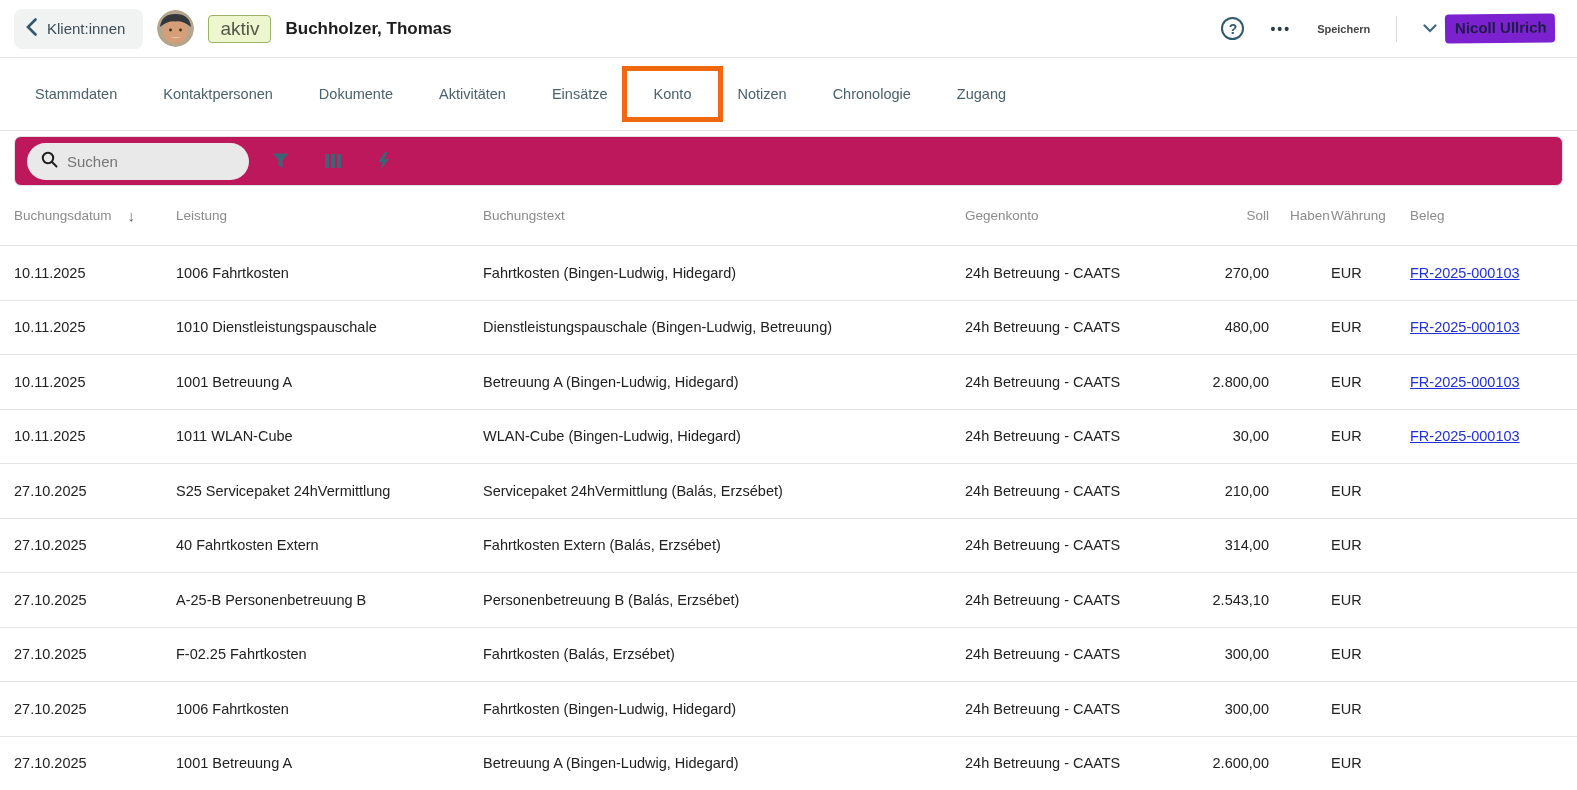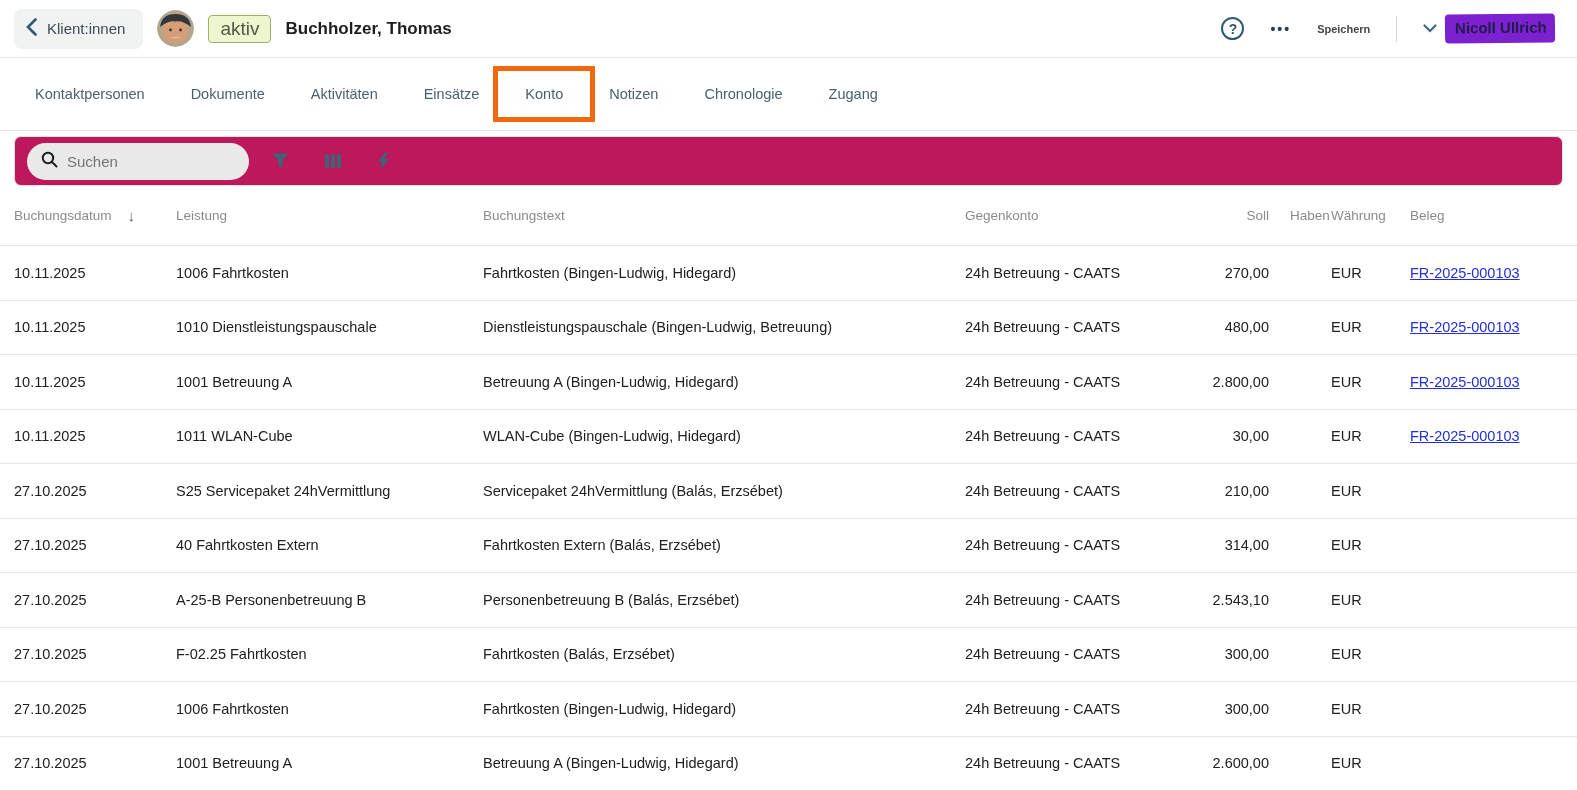--- a/index.html
+++ b/index.html
@@ -107,20 +107,21 @@
         <svg width="14" height="9" viewBox="0 0 14 9">
             <path d="M1.5 1.5 L7 7 L12.5 1.5" fill="none" stroke="#3e697e" stroke-width="2.2" stroke-linecap="round"></path>
           </svg>
       </span>
       <span class="user-highlight">Nicoll Ullrich</span>
     </button>
   </div>
 </header>
 
 <nav class="tab-bar">
+    <button class="tab">Stammdaten</button>
     <button class="tab">Kontaktpersonen</button>
     <button class="tab">Dokumente</button>
     <button class="tab">Aktivitäten</button>
     <button class="tab">Einsätze</button>
     <button class="tab">Konto<span class="annotation-box"></span></button>
     <button class="tab">Notizen</button>
     <button class="tab">Chronologie</button>
     <button class="tab">Zugang</button>
   </nav>
 

